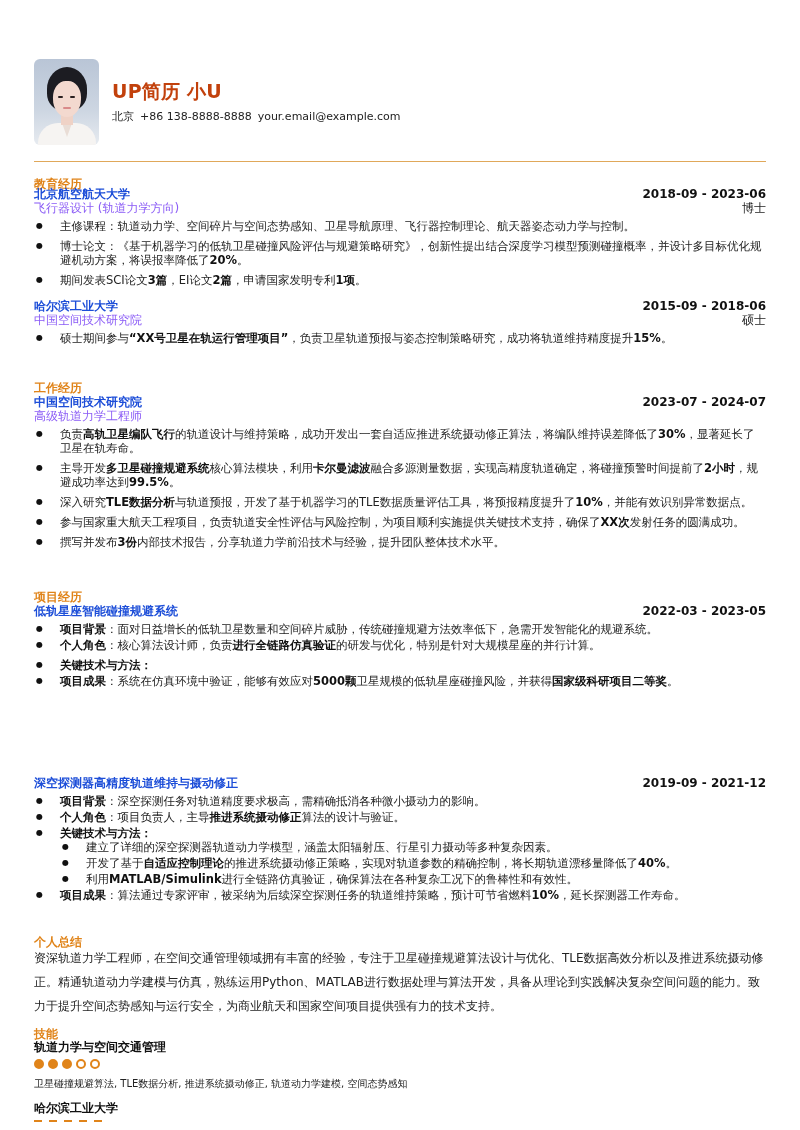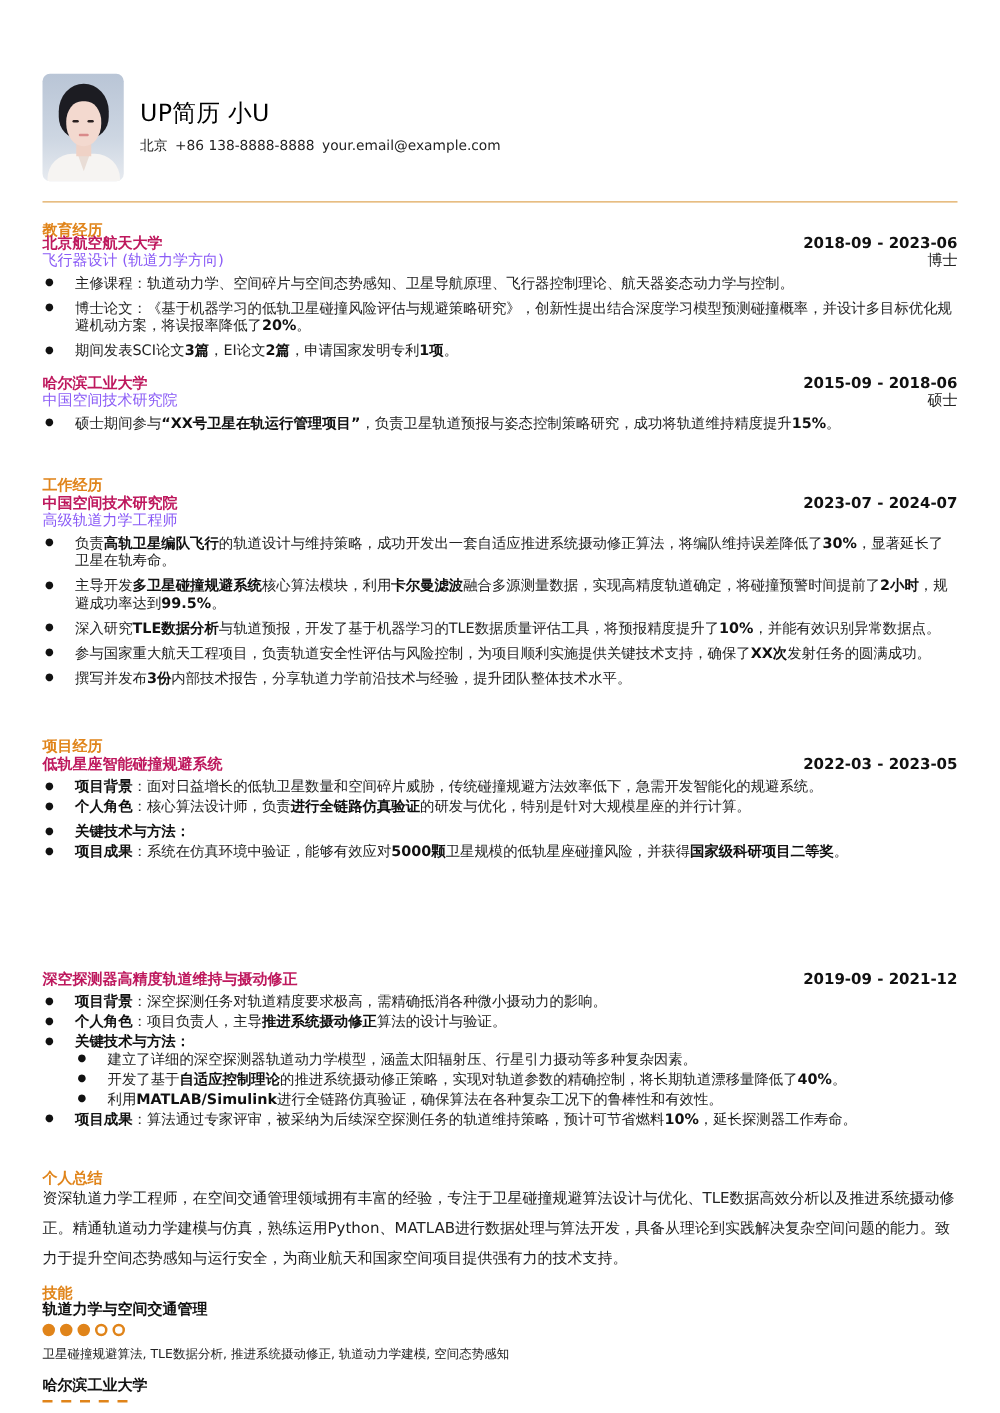--- a/index.html
+++ b/index.html
@@ -13,27 +13,27 @@
   .photo .hair { position: absolute; left: 13px; top: 8px; width: 40px; height: 44px; border-radius: 50% 50% 40% 40%; background: #1c1c22; }
   .photo .face { position: absolute; left: 19px; top: 22px; width: 28px; height: 36px; border-radius: 45% 45% 50% 50%; background: #f3d9cf; }
   .photo .eye { position: absolute; top: 37px; width: 5px; height: 2px; background: #2a2020; border-radius: 2px; }
   .photo .eye.l { left: 24px; } .photo .eye.r { left: 36px; }
   .photo .mouth { position: absolute; left: 29px; top: 48px; width: 8px; height: 2px; background: #d98a8a; border-radius: 2px; }
   .photo .neck { position: absolute; left: 27px; top: 56px; width: 12px; height: 10px; background: #efd2c6; }
   .photo .body { position: absolute; left: 4px; top: 64px; width: 58px; height: 26px; border-radius: 20px 20px 0 0; background: #f6f4f2; }
   .photo .collar { position: absolute; left: 28px; top: 64px; width: 10px; height: 14px; background: #e9ddd6; clip-path: polygon(0 0, 100% 0, 50% 100%); }
 
   .header-info { margin-left: 13px; padding-top: 20px; }
-  .name { font-size: 19px; font-weight: 400; color: #000000; letter-spacing: 0.2px; line-height: 24px; }
+  .name { font-size: 19px; font-weight: 700; color: #c2410c; letter-spacing: 0.2px; line-height: 24px; }
   .contacts { margin-top: 7px; font-size: 11px; color: #222; display: flex; gap: 6px; line-height: 14px; }
 
   .divider { position: absolute; left: 34px; top: 161px; width: 732px; height: 1px; background: #e0a85a; }
 
   .section-title { position: absolute; left: 34px; font-size: 12px; font-weight: 700; color: #e0841a; line-height: 14px; }
-  .entry-title { position: absolute; left: 34px; font-size: 12px; font-weight: 700; color: #be185d; line-height: 14px; }
+  .entry-title { position: absolute; left: 34px; font-size: 12px; font-weight: 700; color: #1d4ed8; line-height: 14px; }
   .entry-sub { position: absolute; left: 34px; font-size: 12px; color: #8b5cf6; line-height: 14px; }
   .entry-date { position: absolute; right: 34px; font-size: 12px; font-weight: 700; color: #111; line-height: 14px; text-align: right; }
   .entry-degree { position: absolute; right: 34px; font-size: 12px; color: #222; line-height: 14px; text-align: right; }
 
   .bullets { position: absolute; left: 34px; width: 732px; list-style: none; }
   .bullets li { position: relative; padding-left: 26px; font-size: 11.5px; color: #222; line-height: 14px; margin-bottom: 6px; }
   .bullets li::before { content: "●"; position: absolute; left: 2px; top: 0; font-size: 8px; color: #111; }
   .bullets li.tight { margin-bottom: 2px; }
   .bullets li b { font-weight: 700; color: #111; }
   .bullets ul.sub { list-style: none; margin-top: 0; }

